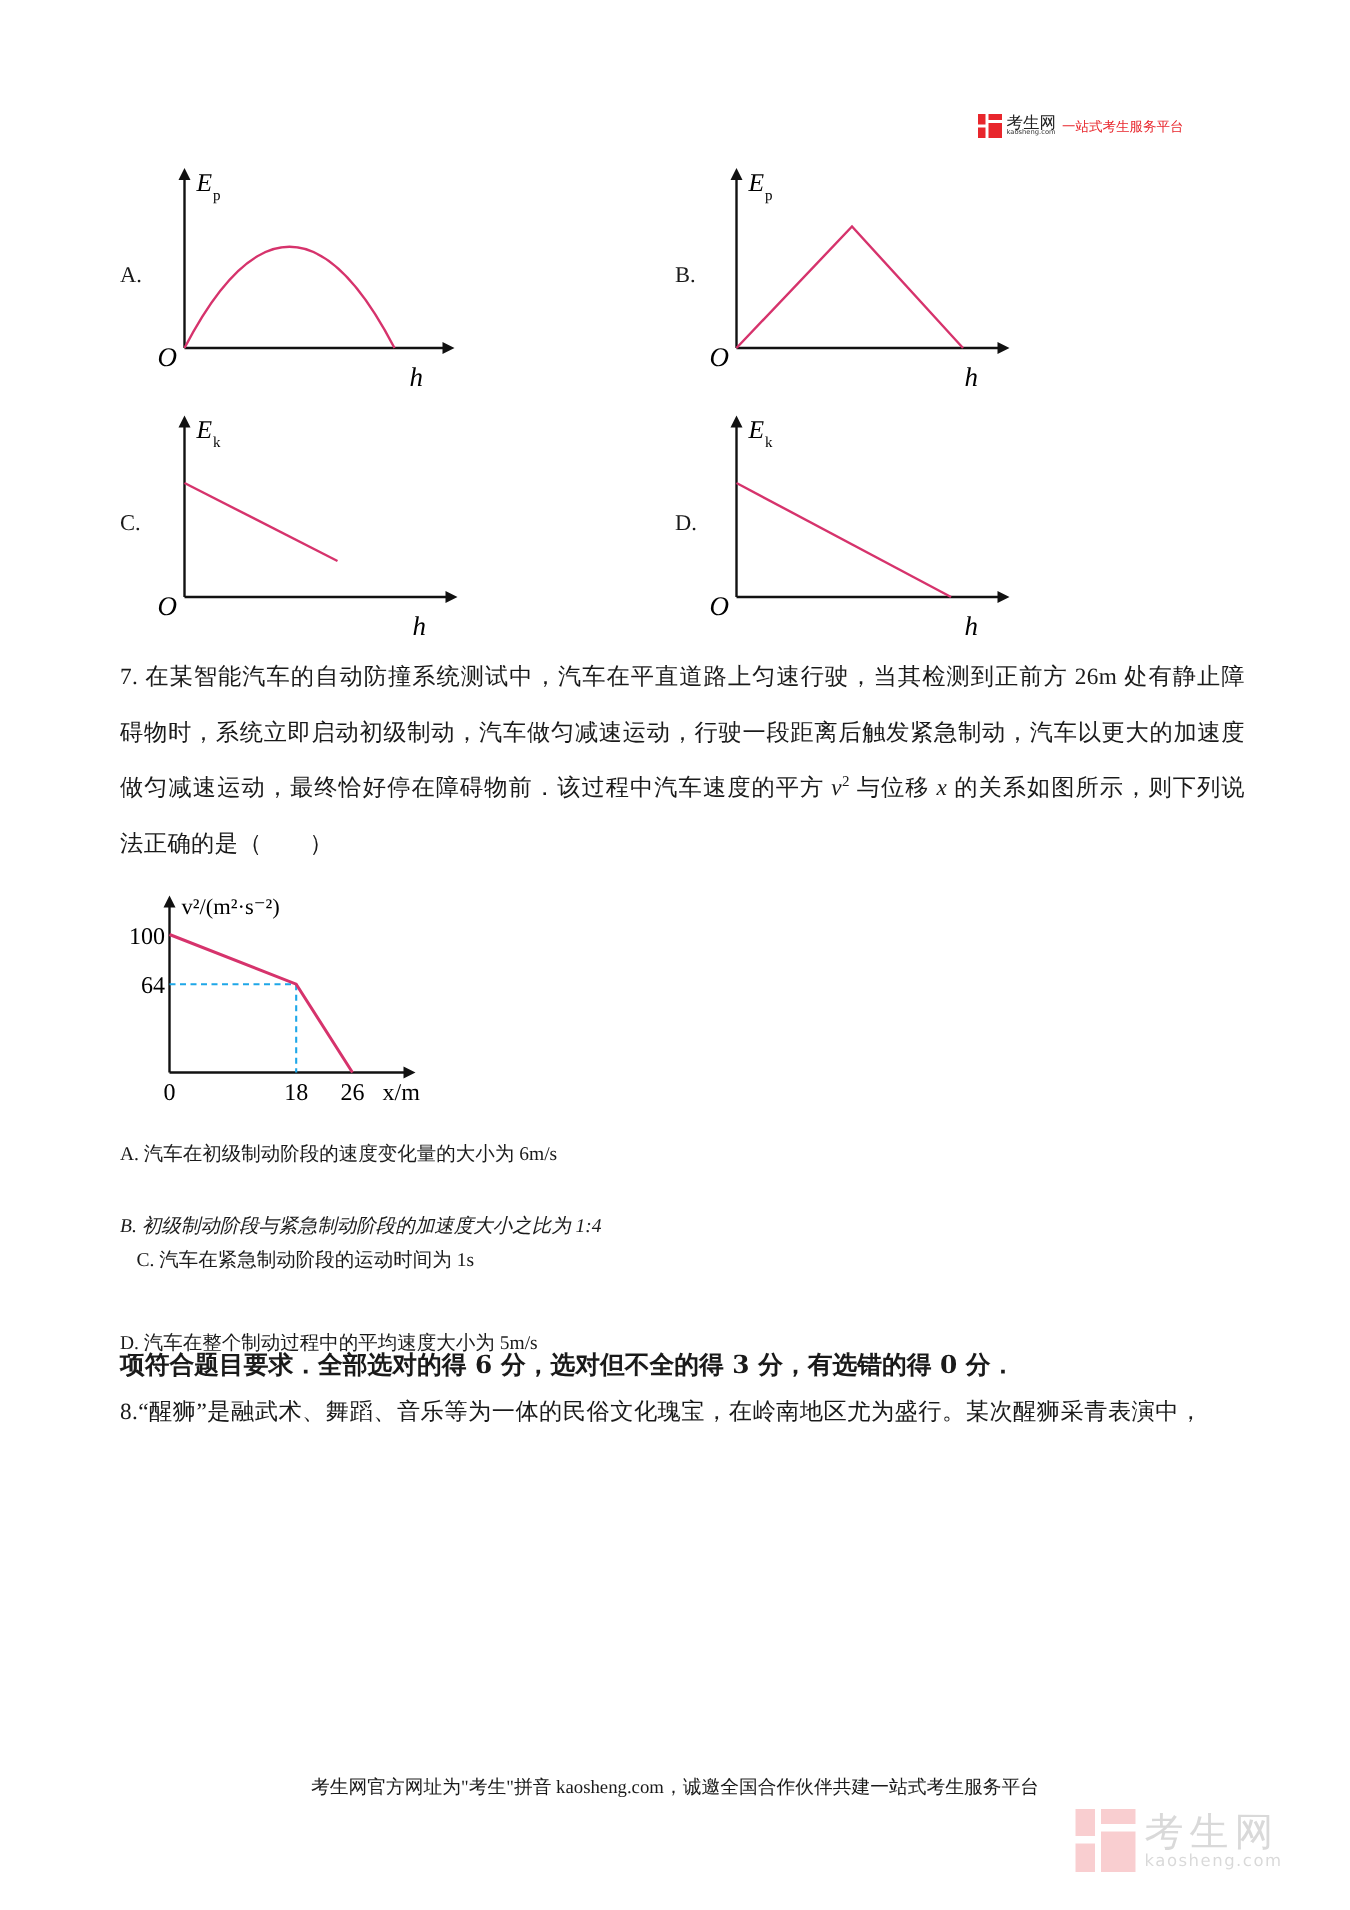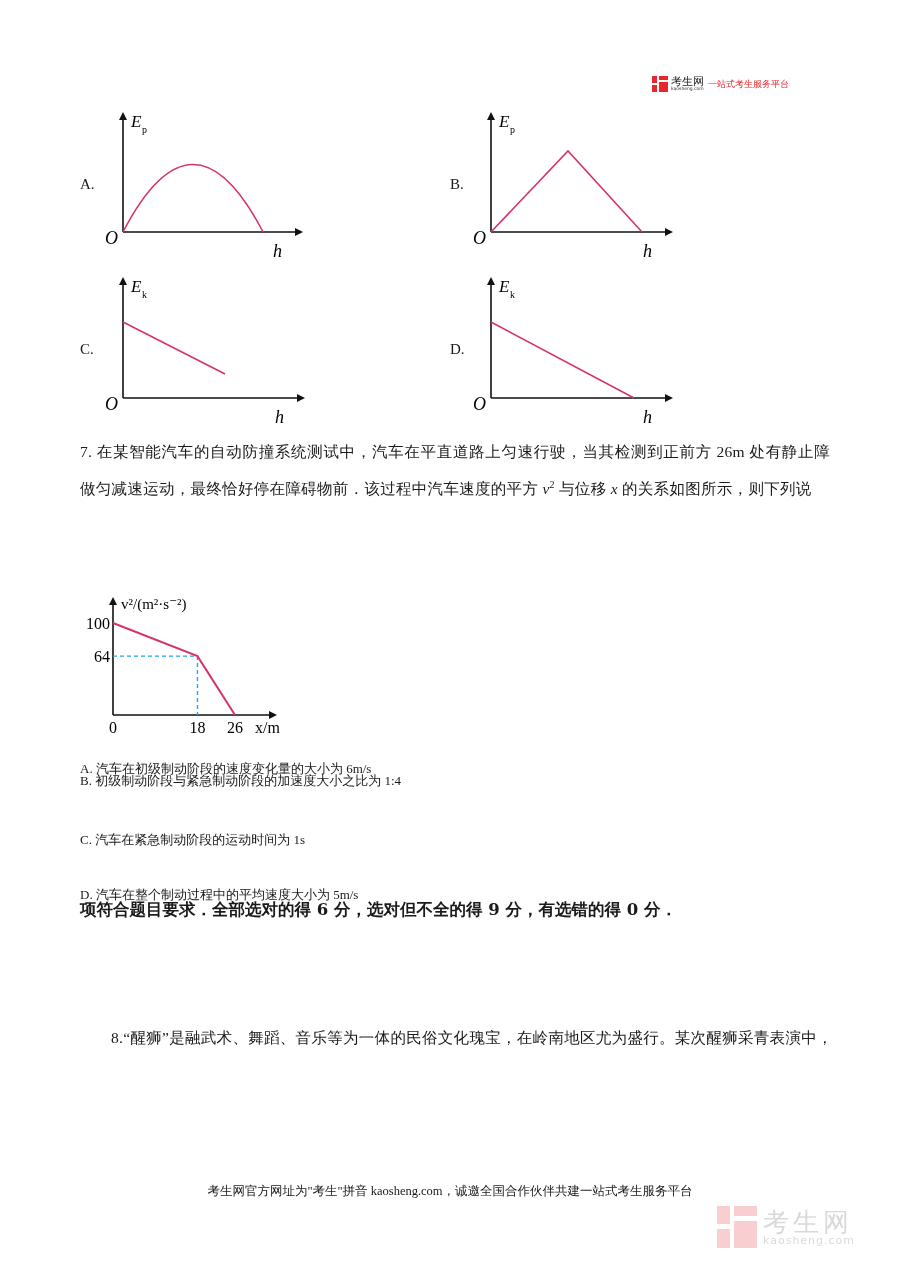--- a/index.html
+++ b/index.html
@@ -101,21 +101,23 @@
     <polygon points="202,124 210,128 202,132" fill="#111"></polygon>
     <text x="36" y="22" font-size="17" font-style="italic">E</text>
     <text x="47" y="28" font-size="10">k</text>
     <text x="10" y="140" font-size="18" font-style="italic">O</text>
     <text x="180" y="153" font-size="18" font-style="italic">h</text>
     <line x1="28" y1="52" x2="171" y2="128" stroke="#d6336c" stroke-width="1.6"></line>
   </svg>
 
 <div class="para q7-lines" style="top:433px;">
   <span class="line">7. 在某智能汽车的自动防撞系统测试中，汽车在平直道路上匀速行驶，当其检测到正前方 26m 处有静止障</span>
+  <span class="line">碍物时，系统立即启动初级制动，汽车做匀减速运动，行驶一段距离后触发紧急制动，汽车以更大的加速度</span>
   <span class="line"><span>做匀减速运动，最终恰好停在障碍物前．该过程中汽车速度的平方</span> <i class="var">v</i><sup>2</sup><span> 与位移 </span><i class="var">x</i><span> 的关系如图所示，则下列说</span></span>
+  <span class="line">法正确的是（　　）</span>
 </div>
 
 <svg class="graph" id="q7-chart" style="left:75px;top:585px;" width="230" height="160">
     <line x1="38" y1="130" x2="38" y2="18" stroke="#111" stroke-width="1.6"></line>
     <polygon points="34,20 38,12 42,20" fill="#111"></polygon>
     <line x1="38" y1="130" x2="196" y2="130" stroke="#111" stroke-width="1.6"></line>
     <polygon points="194,126 202,130 194,134" fill="#111"></polygon>
     <line x1="38" y1="71.12" x2="122.46153846153847" y2="71.12" stroke="#1ea7e8" stroke-width="1.4" stroke-dasharray="4,3"></line>
     <line x1="122.46153846153847" y1="71.12" x2="122.46153846153847" y2="130" stroke="#1ea7e8" stroke-width="1.4" stroke-dasharray="4,3"></line>
     <polyline points="38,38 122.46153846153847,71.12 160,130" fill="none" stroke="#d6336c" stroke-width="2"></polyline>
@@ -125,29 +127,29 @@
     <text x="35" y="44" font-size="16" text-anchor="end">100</text>
     <text x="35" y="77.12" font-size="16" text-anchor="end">64</text>
     <text x="38" y="148" font-size="16" text-anchor="middle">0</text>
     <text x="122.46153846153847" y="148" font-size="16" text-anchor="middle">18</text>
     <text x="160" y="148" font-size="16" text-anchor="middle">26</text>
     <text x="46" y="24" font-size="15">v²/(m²·s⁻²)</text>
     <text x="180" y="148" font-size="16">x/m</text>
   </svg>
 
 <div class="choice" style="top:760px;">A.  汽车在初级制动阶段的速度变化量的大小为 6m/s</div>
-<div class="choice" style="top:772px;">B.  初级制动阶段与紧急制动阶段的加速度大小之比为 1:4</div>
-<div class="choice" style="top:831px;">C.  汽车在紧急制动阶段的运动时间为 1s</div>
+<div class="choice" style="top:808px;font-style:italic;">B.  初级制动阶段与紧急制动阶段的加速度大小之比为 1:4</div>
+<div class="choice" style="top:831px;margin-left:11px;">C.  汽车在紧急制动阶段的运动时间为 1s</div>
 <div class="choice" style="top:886px;">D.  汽车在整个制动过程中的平均速度大小为 5m/s</div>
 
 <div class="section-head" style="top:891px;">
-  <span class="line">项符合题目要求．全部选对的得 6 分，选对但不全的得 9 分，有选错的得 0 分．</span>
+  <span class="line">项符合题目要求．全部选对的得 6 分，选对但不全的得 3 分，有选错的得 0 分．</span>
 </div>
 
-<div class="para" style="top:1019px;margin-left:31px;">
+<div class="para" style="top:923px;">
   <span class="line">8.“醒狮”是融武术、舞蹈、音乐等为一体的民俗文化瑰宝，在岭南地区尤为盛行。某次醒狮采青表演中，</span>
 </div>
 
 <div class="footer-text">考生网官方网址为"考生"拼音 kaosheng.com，诚邀全国合作伙伴共建一站式考生服务平台</div>
 
 <div class="watermark">
   <div class="wm-mark">
     <span style="left:0;top:0;width:13px;height:18px;"></span>
     <span style="left:0;top:23px;width:13px;height:19px;"></span>
     <span style="left:17px;top:0;width:23px;height:10px;"></span>

